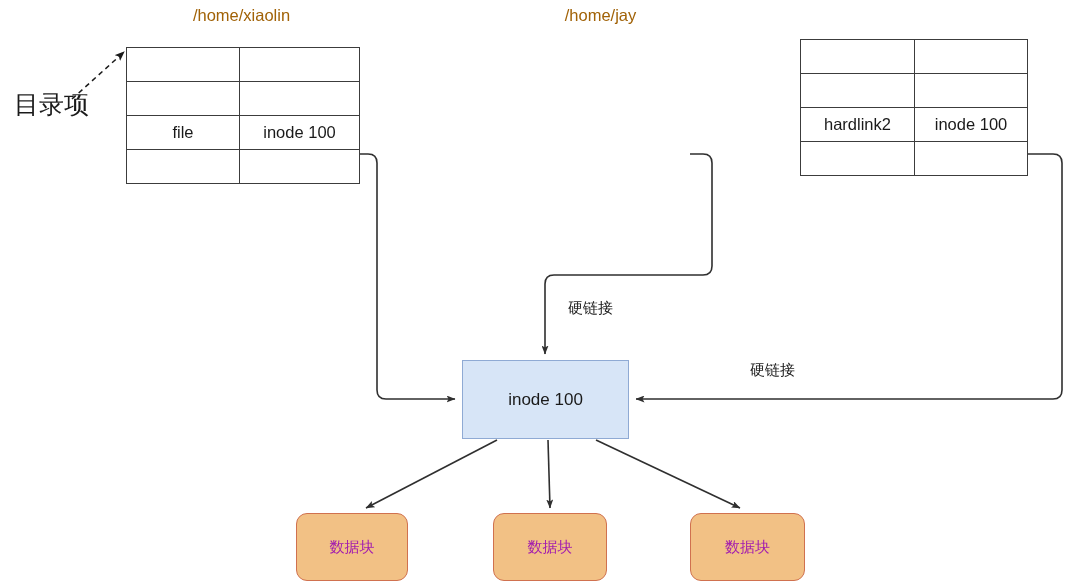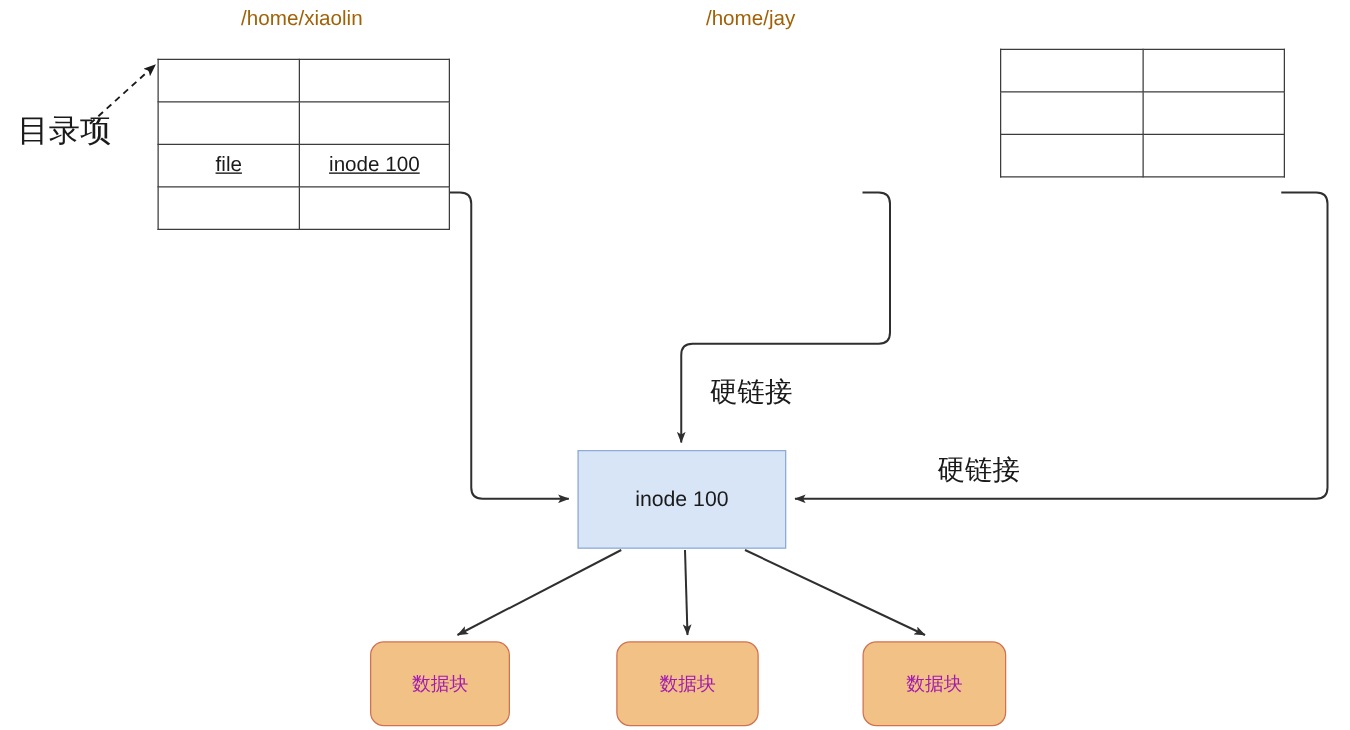--- a/index.html
+++ b/index.html
@@ -27,21 +27,20 @@
   }
 
   
   .dir-table {
     position: absolute;
     box-sizing: border-box;
     border-collapse: collapse;
     border-spacing: 0;
     table-layout: fixed;
     background: #ffffff;
-    text-decoration: underline;
   }
   .dir-table td {
     border: 1.4px solid #3c3c3c;
     height: 33px;
     padding: 0;
     text-align: center;
     vertical-align: middle;
     font-size: 16.5px;
     color: #1a1a1a;
     background: #ffffff;
@@ -84,21 +83,21 @@
     align-items: center;
     justify-content: center;
     font-size: 15px;
     color: #a21caf;
     white-space: nowrap;
   }
 
   
   .edge-label {
     position: absolute;
-    font-size: 22px;
+    font-size: 15px;
     color: #1a1a1a;
     white-space: nowrap;
     background: transparent;
   }
   .side-label {
     position: absolute;
     font-size: 25px;
     color: #1a1a1a;
     white-space: nowrap;
   }
@@ -163,20 +162,24 @@
     <tbody>
       <tr>
         <td style="width:113px;"></td>
         <td style="width:112px;"></td>
       </tr>
       <tr>
         <td></td>
         <td></td>
       </tr>
       <tr>
+        <td class="cell-name-link">hardlink2</td>
+        <td class="cell-inode">inode 100</td>
+      </tr>
+      <tr>
         <td></td>
         <td></td>
       </tr>
     </tbody>
   </table>
 
   <div class="edge-label" style="left:568px; top:299px;">硬链接</div>
   <div class="edge-label" style="left:750px; top:361px;">硬链接</div>
 
   <div class="inode-node" style="left:462px; top:360px; width:167px; height:79px;">inode 100</div>

